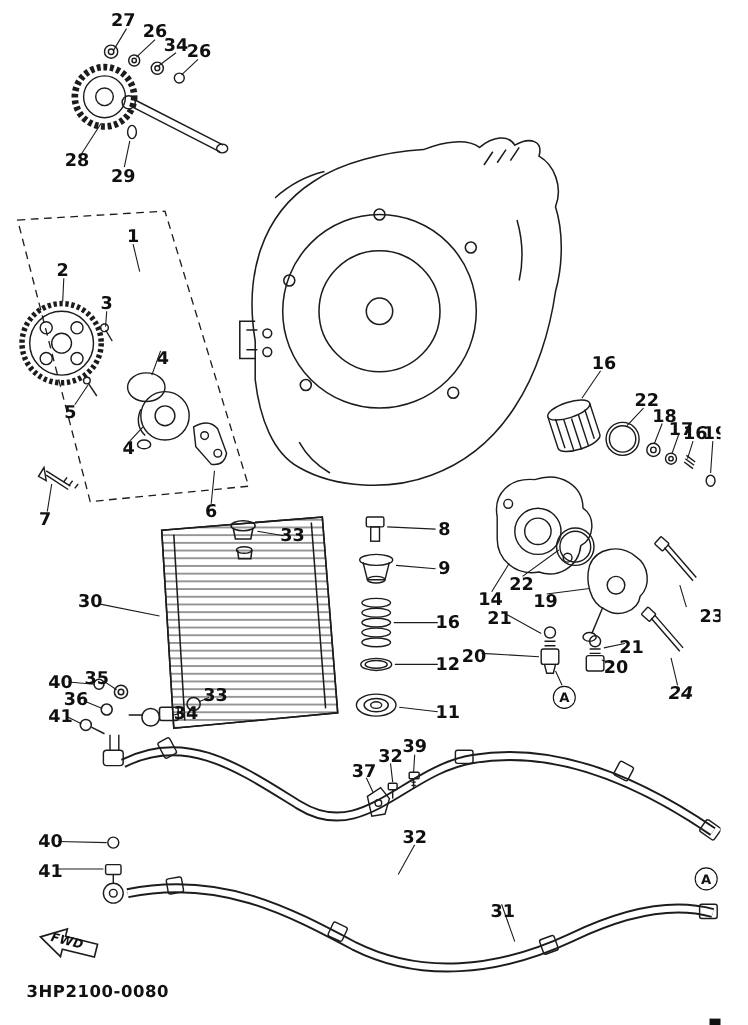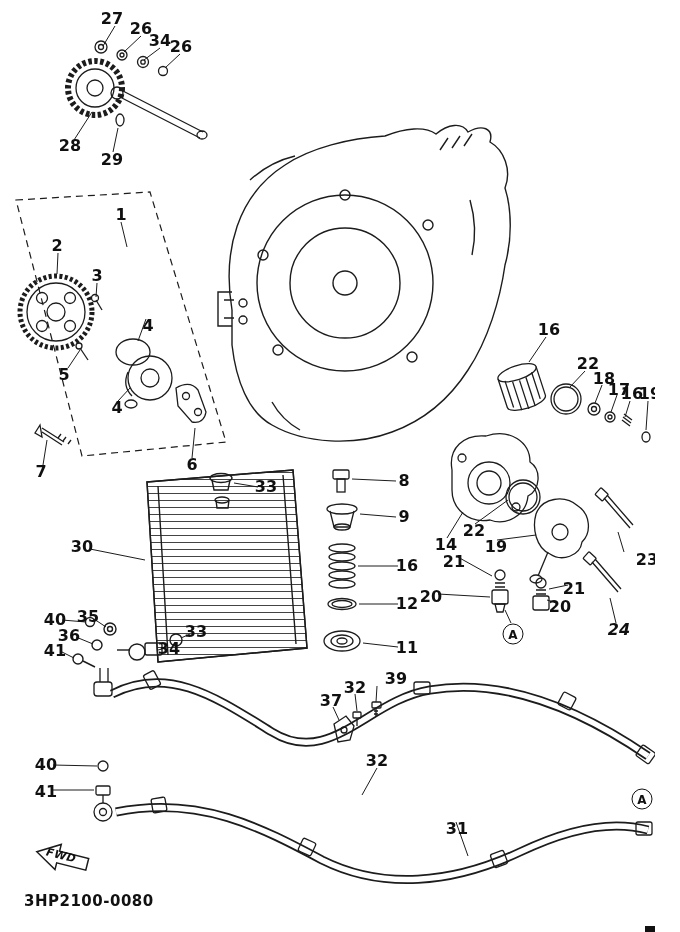--- a/index.html
+++ b/index.html
@@ -305,21 +305,21 @@
       <span class="callout" style="left: 560px; top: 607px;">20</span>
       <span class="callout" style="left: 619px; top: 630px; font-style: italic;">24</span>
       <span class="callout" style="left: 55px; top: 620px;">40</span>
       <span class="callout" style="left: 88px; top: 617px;">35</span>
       <span class="callout" style="left: 69px; top: 636px;">36</span>
       <span class="callout" style="left: 55px; top: 651px;">41</span>
       <span class="callout" style="left: 196px; top: 632px;">33</span>
       <span class="callout" style="left: 169px; top: 649px;">34</span>
       <span class="callout" style="left: 331px; top: 701px;">37</span>
       <span class="callout" style="left: 355px; top: 688px;">32</span>
-      <span class="callout" style="left: 396px; top: 679px; text-align: center;">39</span>
+      <span class="callout" style="left: 377px; top: 679px; text-align: center;">39</span>
       <span class="callout" style="left: 377px; top: 761px;">32</span>
       <span class="callout" style="left: 46px; top: 765px;">40</span>
       <span class="callout" style="left: 46px; top: 792px;">41</span>
       <span class="callout" style="left: 457px; top: 829px;">31</span>
       <span class="marker" style="left: 513px; top: 634px;">A</span>
       <span class="marker" style="left: 642px; top: 799px;">A</span>
     </div>
 
   <div class="fwd">FWD</div>
 

